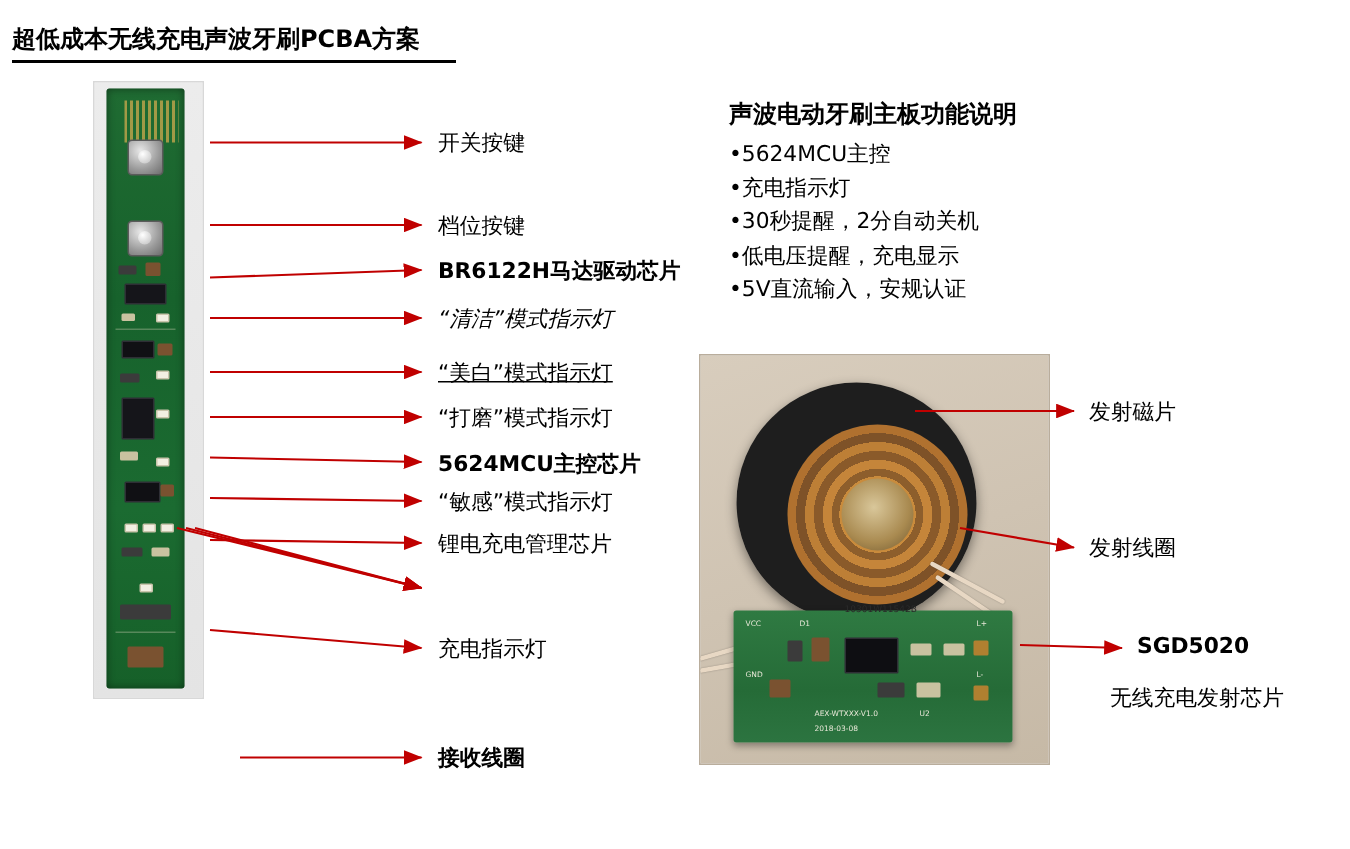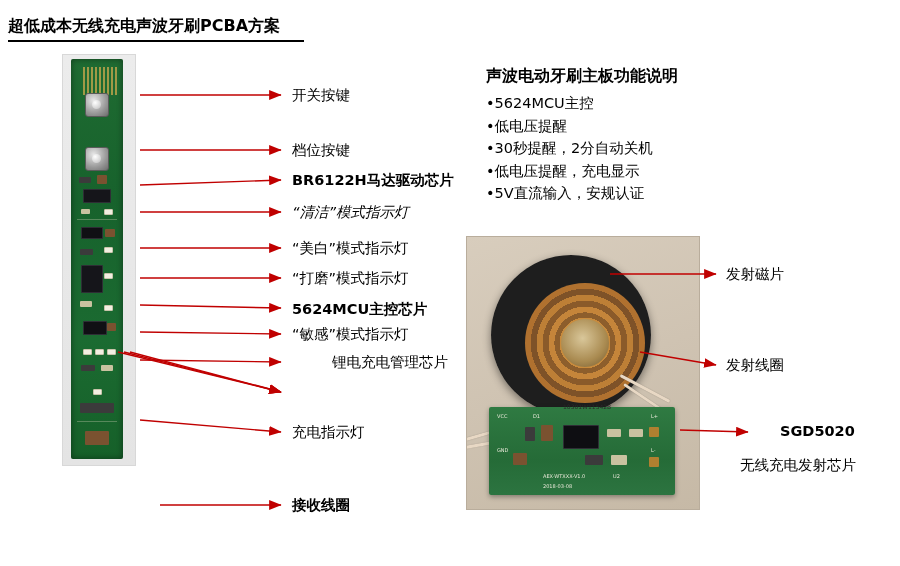--- a/index.html
+++ b/index.html
@@ -346,35 +346,35 @@
       <path d="M640 352 L716 365"></path>
 
       <path d="M680 430 L748 432"></path>
     </g>
   </svg>
 
   <div class="ann" style="left:292px; top:86px;">开关按键</div>
   <div class="ann" style="left:292px; top:141px;">档位按键</div>
   <div class="ann bold" style="left:292px; top:171px;text-align:right;">BR6122H马达驱动芯片</div>
   <div class="ann" style="left:292px; top:203px;font-style:italic;">“清洁”模式指示灯</div>
-  <div class="ann" style="left:292px; top:239px;">“美白”模式指示灯</div>
+  <div class="ann" style="left:292px; top:239px;text-decoration:underline;">“美白”模式指示灯</div>
   <div class="ann" style="left:292px; top:269px;">“打磨”模式指示灯</div>
   <div class="ann bold" style="left:292px; top:300px;">5624MCU主控芯片</div>
   <div class="ann" style="left:292px; top:325px;text-align:center;">“敏感”模式指示灯</div>
-  <div class="ann" style="left:292px; top:353px;margin-left:40px;">锂电充电管理芯片</div>
+  <div class="ann" style="left:292px; top:353px;">锂电充电管理芯片</div>
   <div class="ann" style="left:292px; top:423px;">充电指示灯</div>
   <div class="ann bold" style="left:292px; top:496px;">接收线圈</div>
 
   <div class="ann" style="left:726px; top:265px;">发射磁片</div>
   <div class="ann" style="left:726px; top:356px;">发射线圈</div>
-  <div class="ann bold" style="left:780px; top:423px;text-align:center;">SGD5020</div>
+  <div class="ann bold" style="left:758px; top:423px;text-align:center;">SGD5020</div>
   <div class="ann" style="left:740px; top:456px;text-align:center;">无线充电发射芯片</div>
 
   <div class="feature-title">声波电动牙刷主板功能说明</div>
   <div class="feature-list">
     <div class="feature-item">•5624MCU主控</div>
-    <div class="feature-item">•低电压提醒</div>
+    <div class="feature-item">•充电指示灯</div>
     <div class="feature-item">•30秒提醒，2分自动关机</div>
     <div class="feature-item">•低电压提醒，充电显示</div>
     <div class="feature-item">•5V直流输入，安规认证</div>
   </div>
 
 </div>
 
 </body></html>

